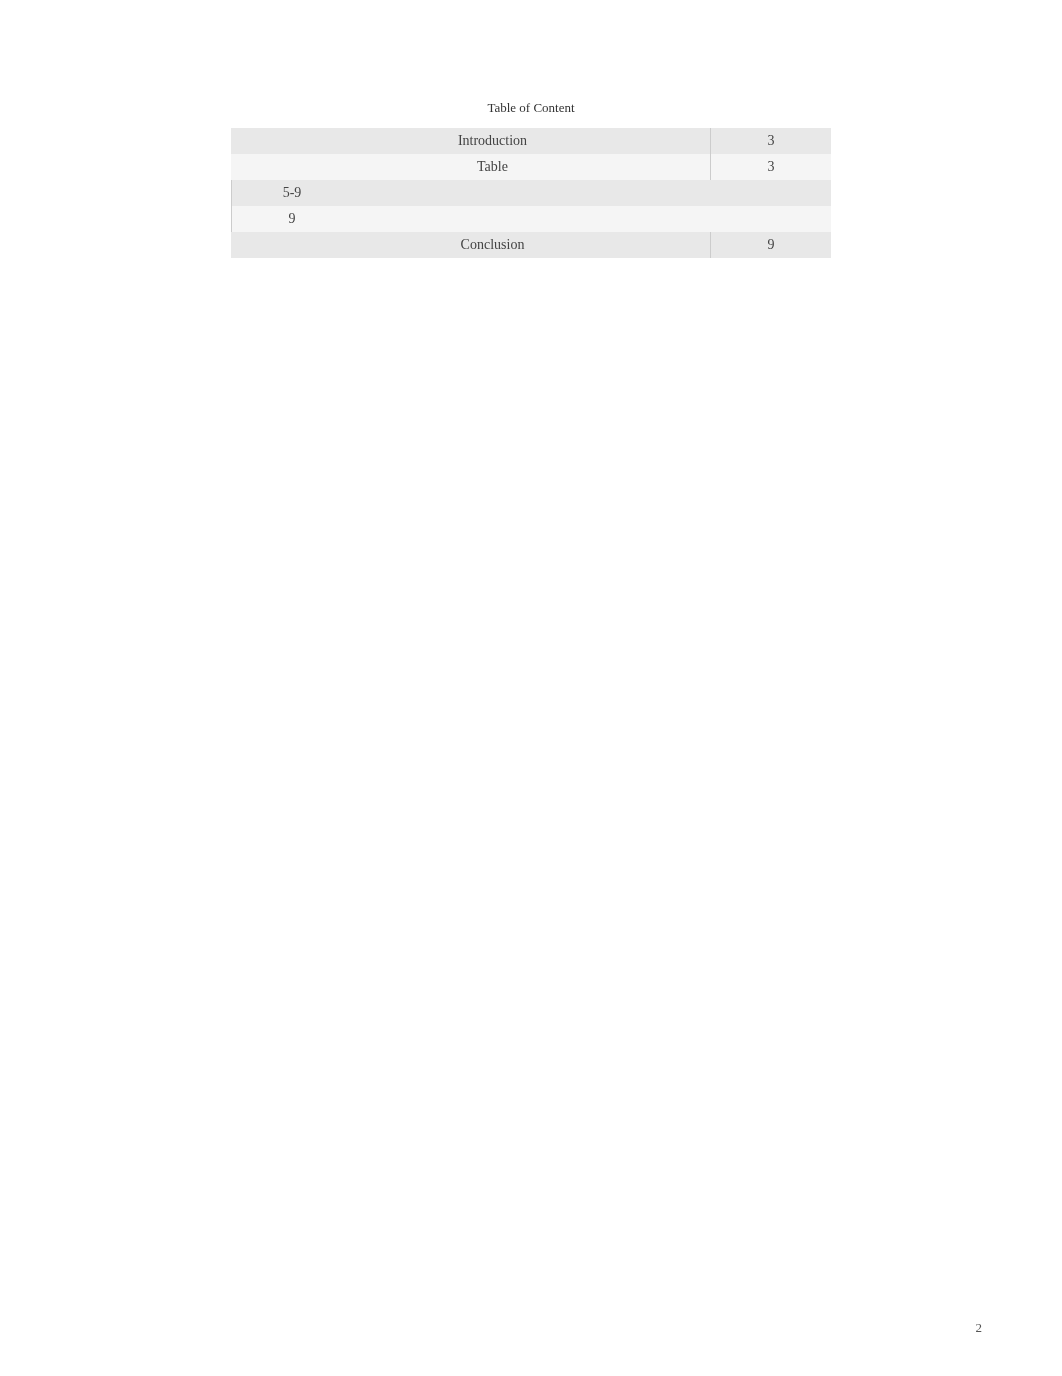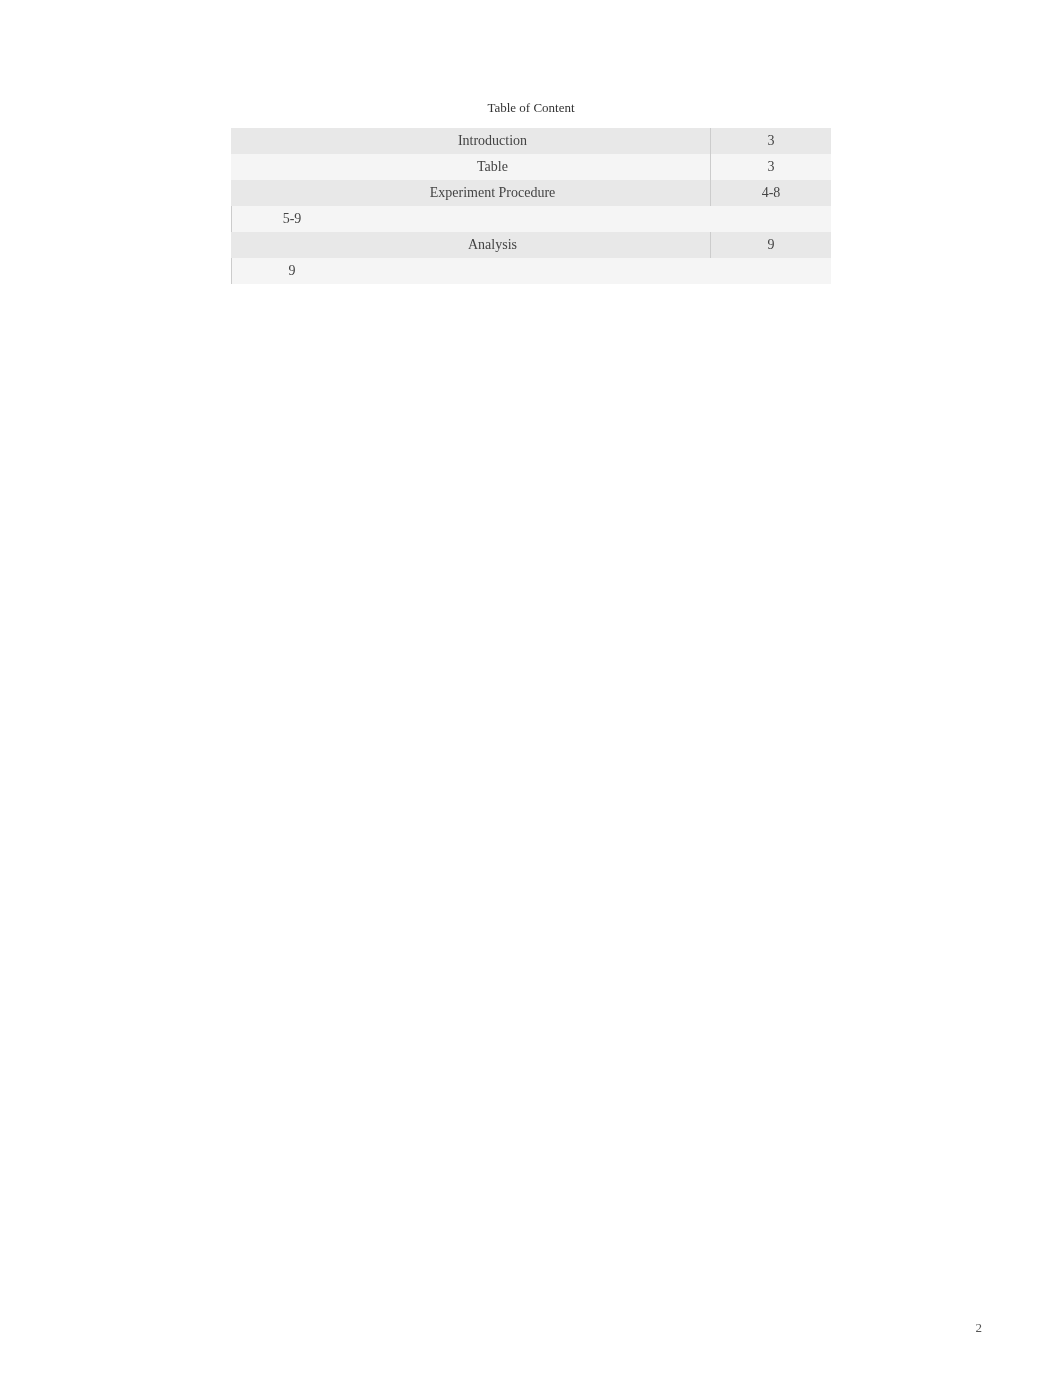--- a/index.html
+++ b/index.html
@@ -98,34 +98,29 @@
           <div class="toc-item-name">Introduction</div>
           <div class="toc-divider"></div>
           <div class="toc-item-page">3</div>
         </div>
         <div class="toc-row">
           <div class="toc-item-name">Table</div>
           <div class="toc-divider"></div>
           <div class="toc-item-page">3</div>
         </div>
         <div class="toc-row">
-          <div class="toc-item-name">Experiment Procedure</div>
-          <div class="toc-divider"></div>
-          <div class="toc-item-page">4-8</div>
-        </div>
-        <div class="toc-row">
           <div class="toc-divider"></div>
           <div class="toc-item-page">5-9</div>
         </div>
         <div class="toc-row">
-          <div class="toc-item-name">Analysis</div>
           <div class="toc-divider"></div>
           <div class="toc-item-page">9</div>
         </div>
         <div class="toc-row">
+          <div class="toc-item-name">Conclusion</div>
           <div class="toc-divider"></div>
           <div class="toc-item-page">9</div>
         </div>
       </div>
   </div>
 
   <div class="page-number">2</div>
 </div>
 
 </body></html>

